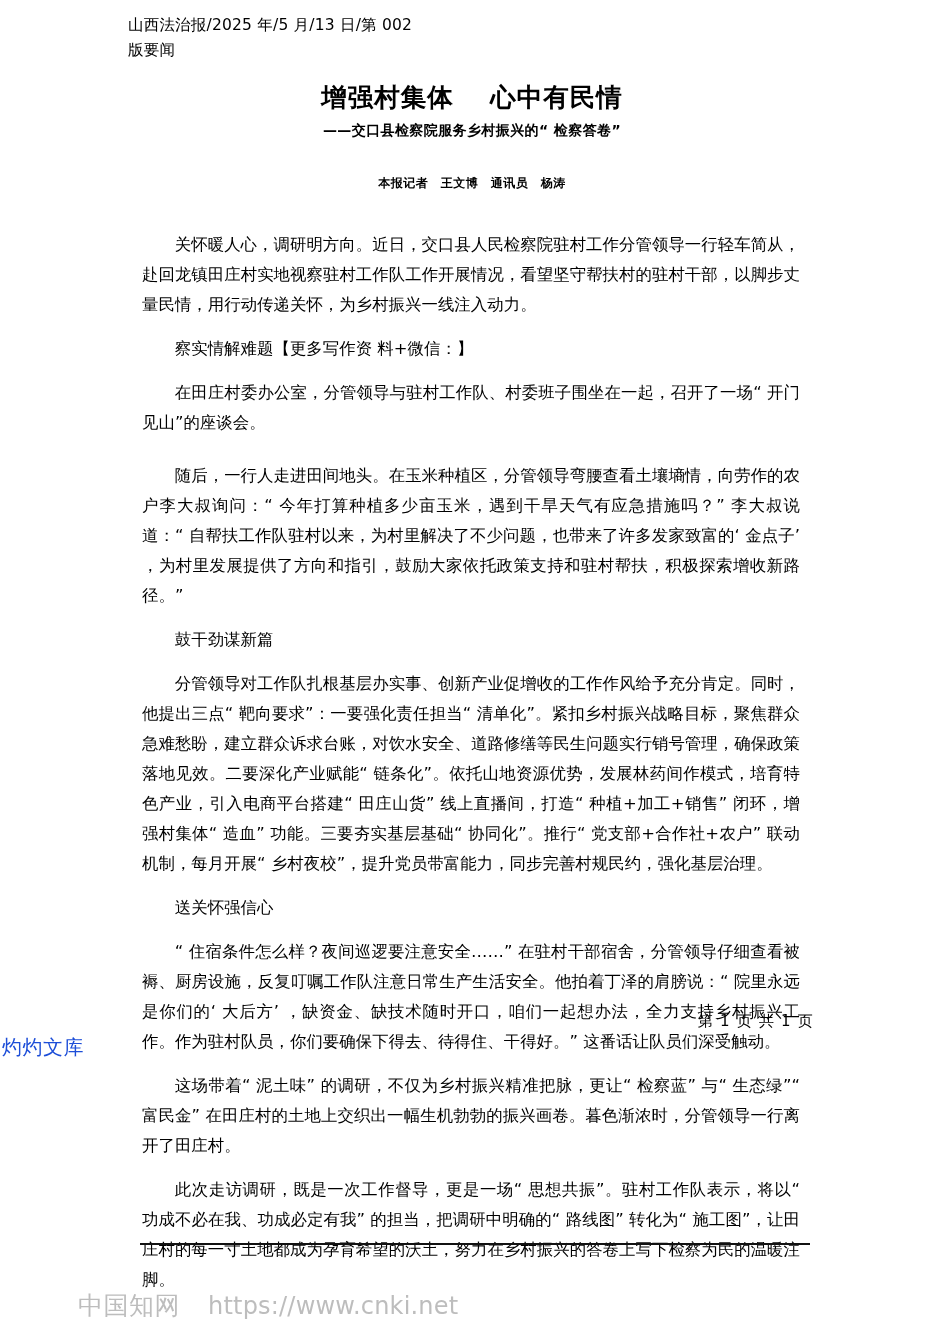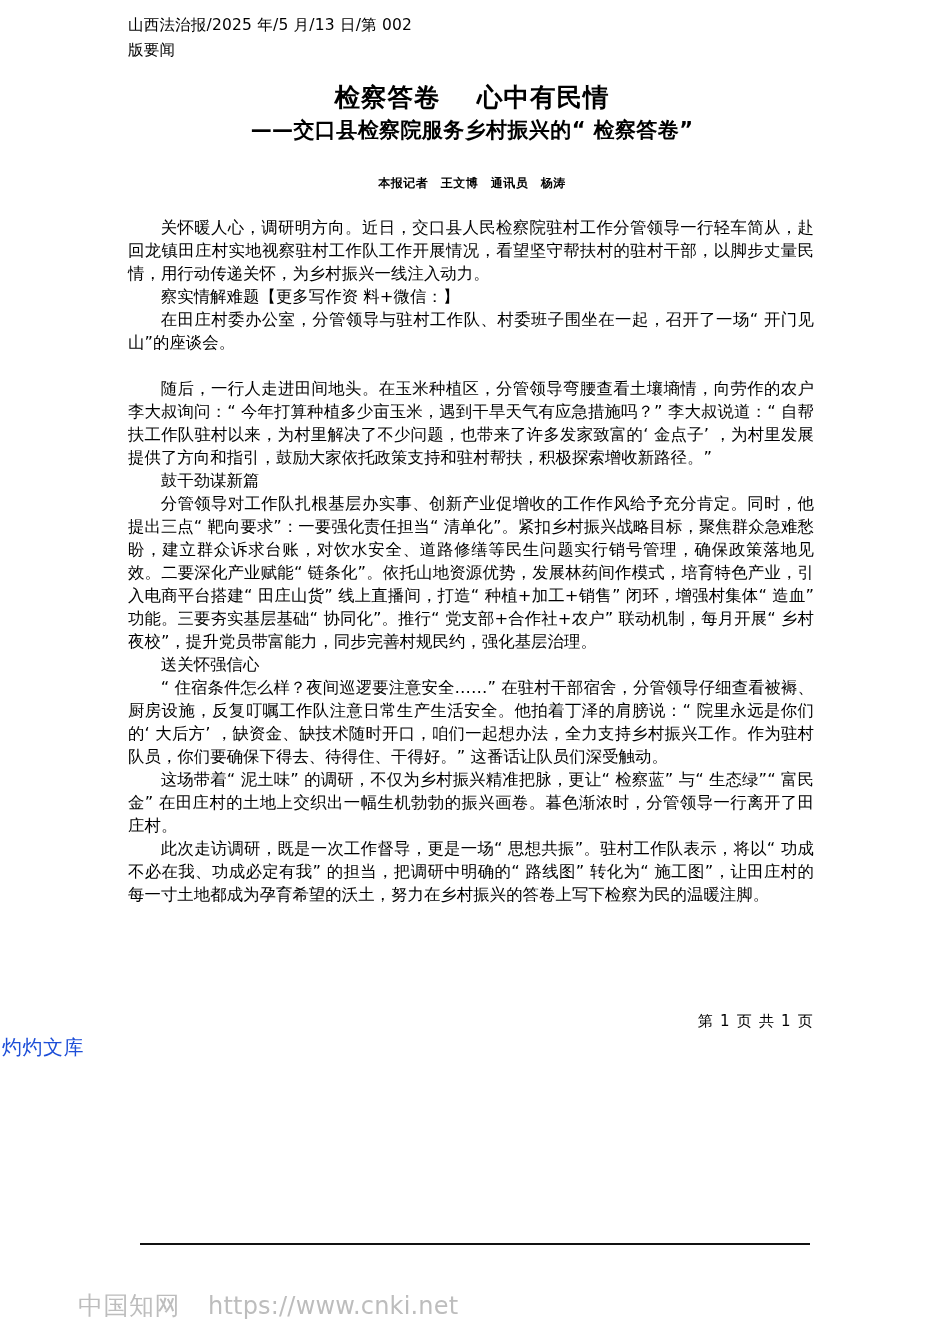--- a/index.html
+++ b/index.html
@@ -44,21 +44,21 @@
     text-align: center;
   }
   .doc-title {
     font-size: 25.5px;
     font-weight: bold;
     line-height: 34px;
     letter-spacing: 1px;
     white-space: pre;
   }
   .doc-subtitle {
-    font-size: 21px;
+    font-size: 14px;
     font-weight: bold;
     line-height: 30px;
     letter-spacing: 0.4px;
     margin-top: 1px;
   }
   .byline {
     font-size: 12px;
     font-weight: bold;
     line-height: 28px;
     margin-top: 24px;
@@ -68,25 +68,25 @@
 
   
   .body-text {
     position: absolute;
     left: 128px;
     top: 216px;
     width: 686px;
   }
   .para {
     font-size: 16.4px;
-    line-height: 23px;
+    line-height: 30px;
     text-align: justify;
     text-justify: inter-ideograph;
     text-indent: 2em;
-    margin: 0;
+    margin: 14px;
     letter-spacing: 0.05px;
   }
   .para.gap-before {
     margin-top: 22.6px;
   }
 
   
   .page-number {
     position: absolute;
     left: 128px;
@@ -138,21 +138,21 @@
 </style>
 </head>
 <body>
 
 <div class="page">
 
   <div class="masthead">山西法治报/2025 年/5 月/13 日/第 002
 版要闻</div>
 
   <div class="title-block">
-    <div class="doc-title">检察答卷　 心中有民情</div>
+    <div class="doc-title">增强村集体　 心中有民情</div>
     <div class="doc-subtitle">——交口县检察院服务乡村振兴的“ 检察答卷”</div>
     <div class="byline">本报记者　王文博　通讯员　杨涛</div>
   </div>
 
   <div class="body-text">
     <p class="para">关怀暖人心，调研明方向。近日，交口县人民检察院驻村工作分管领导一行轻车简从，赴回龙镇田庄村实地视察驻村工作队工作开展情况，看望坚守帮扶村的驻村干部，以脚步丈量民情，用行动传递关怀，为乡村振兴一线注入动力。</p>
     <p class="para">察实情解难题【更多写作资 料+微信：】</p>
     <p class="para">在田庄村委办公室，分管领导与驻村工作队、村委班子围坐在一起，召开了一场“ 开门见山”的座谈会。</p>
     <p class="para gap-before">随后，一行人走进田间地头。在玉米种植区，分管领导弯腰查看土壤墒情，向劳作的农户李大叔询问：“ 今年打算种植多少亩玉米，遇到干旱天气有应急措施吗？” 李大叔说道：“ 自帮扶工作队驻村以来，为村里解决了不少问题，也带来了许多发家致富的‘ 金点子’ ，为村里发展提供了方向和指引，鼓励大家依托政策支持和驻村帮扶，积极探索增收新路径。”</p>
     <p class="para">鼓干劲谋新篇</p>

